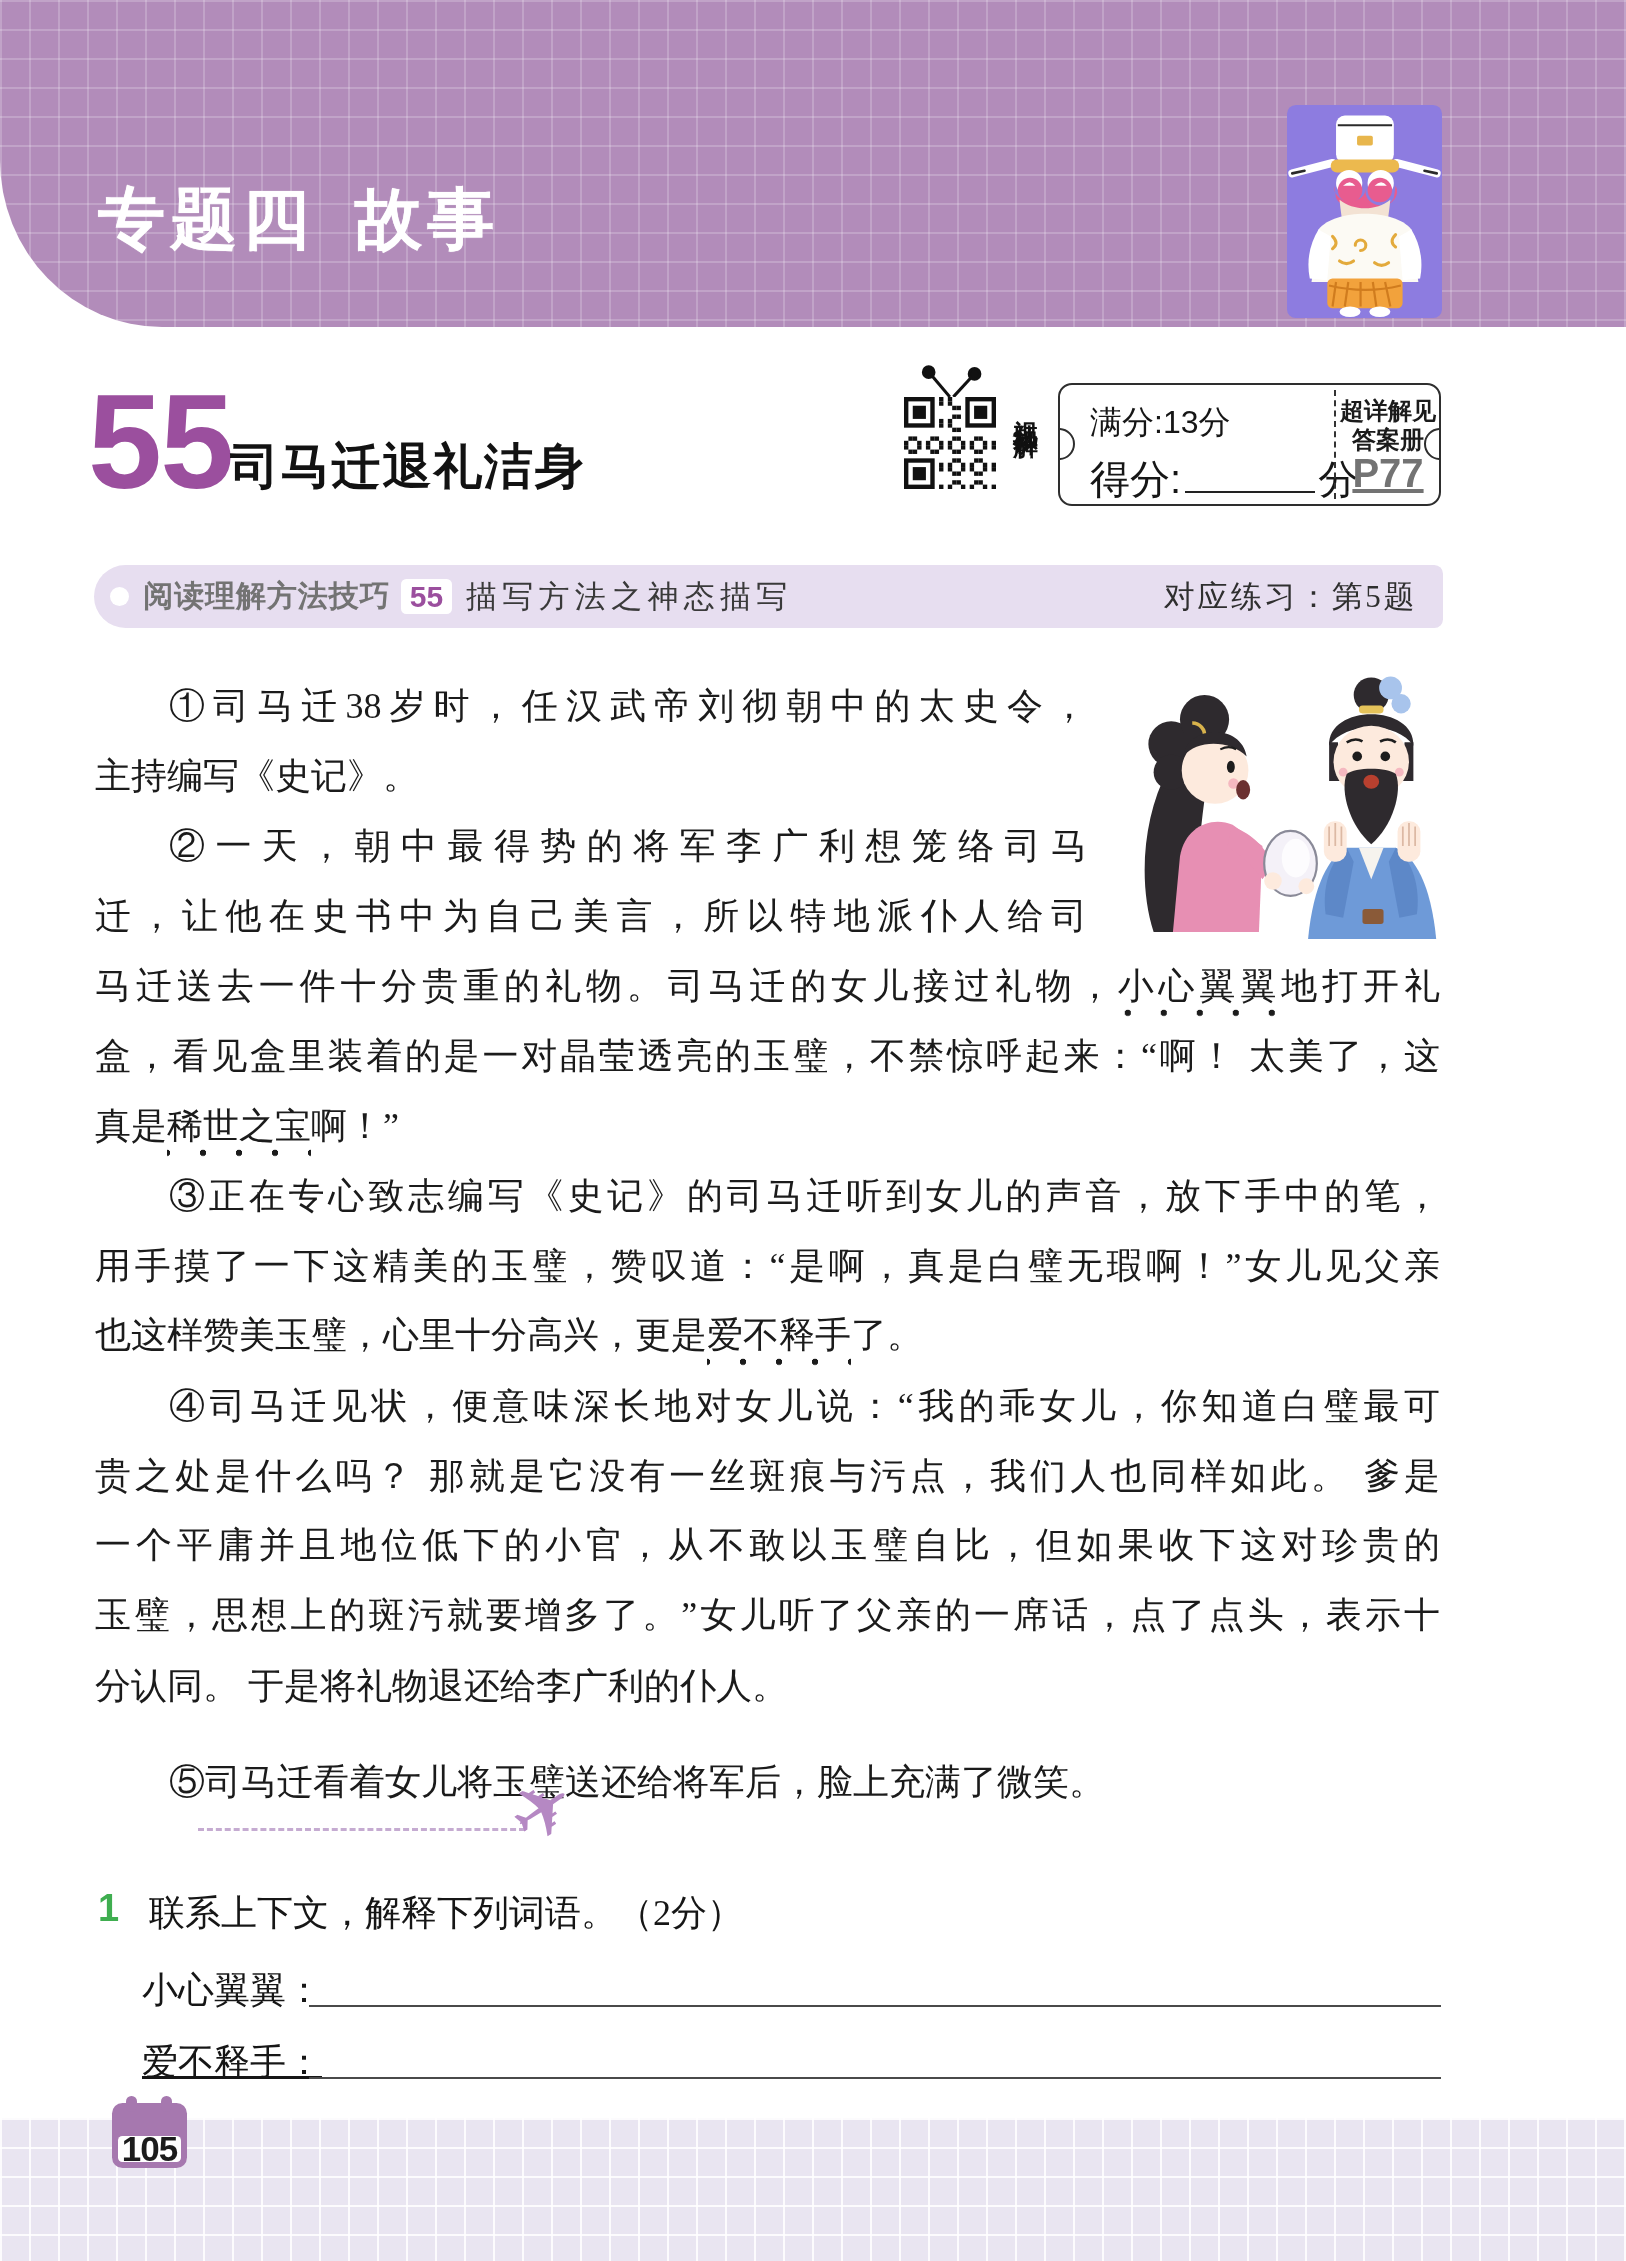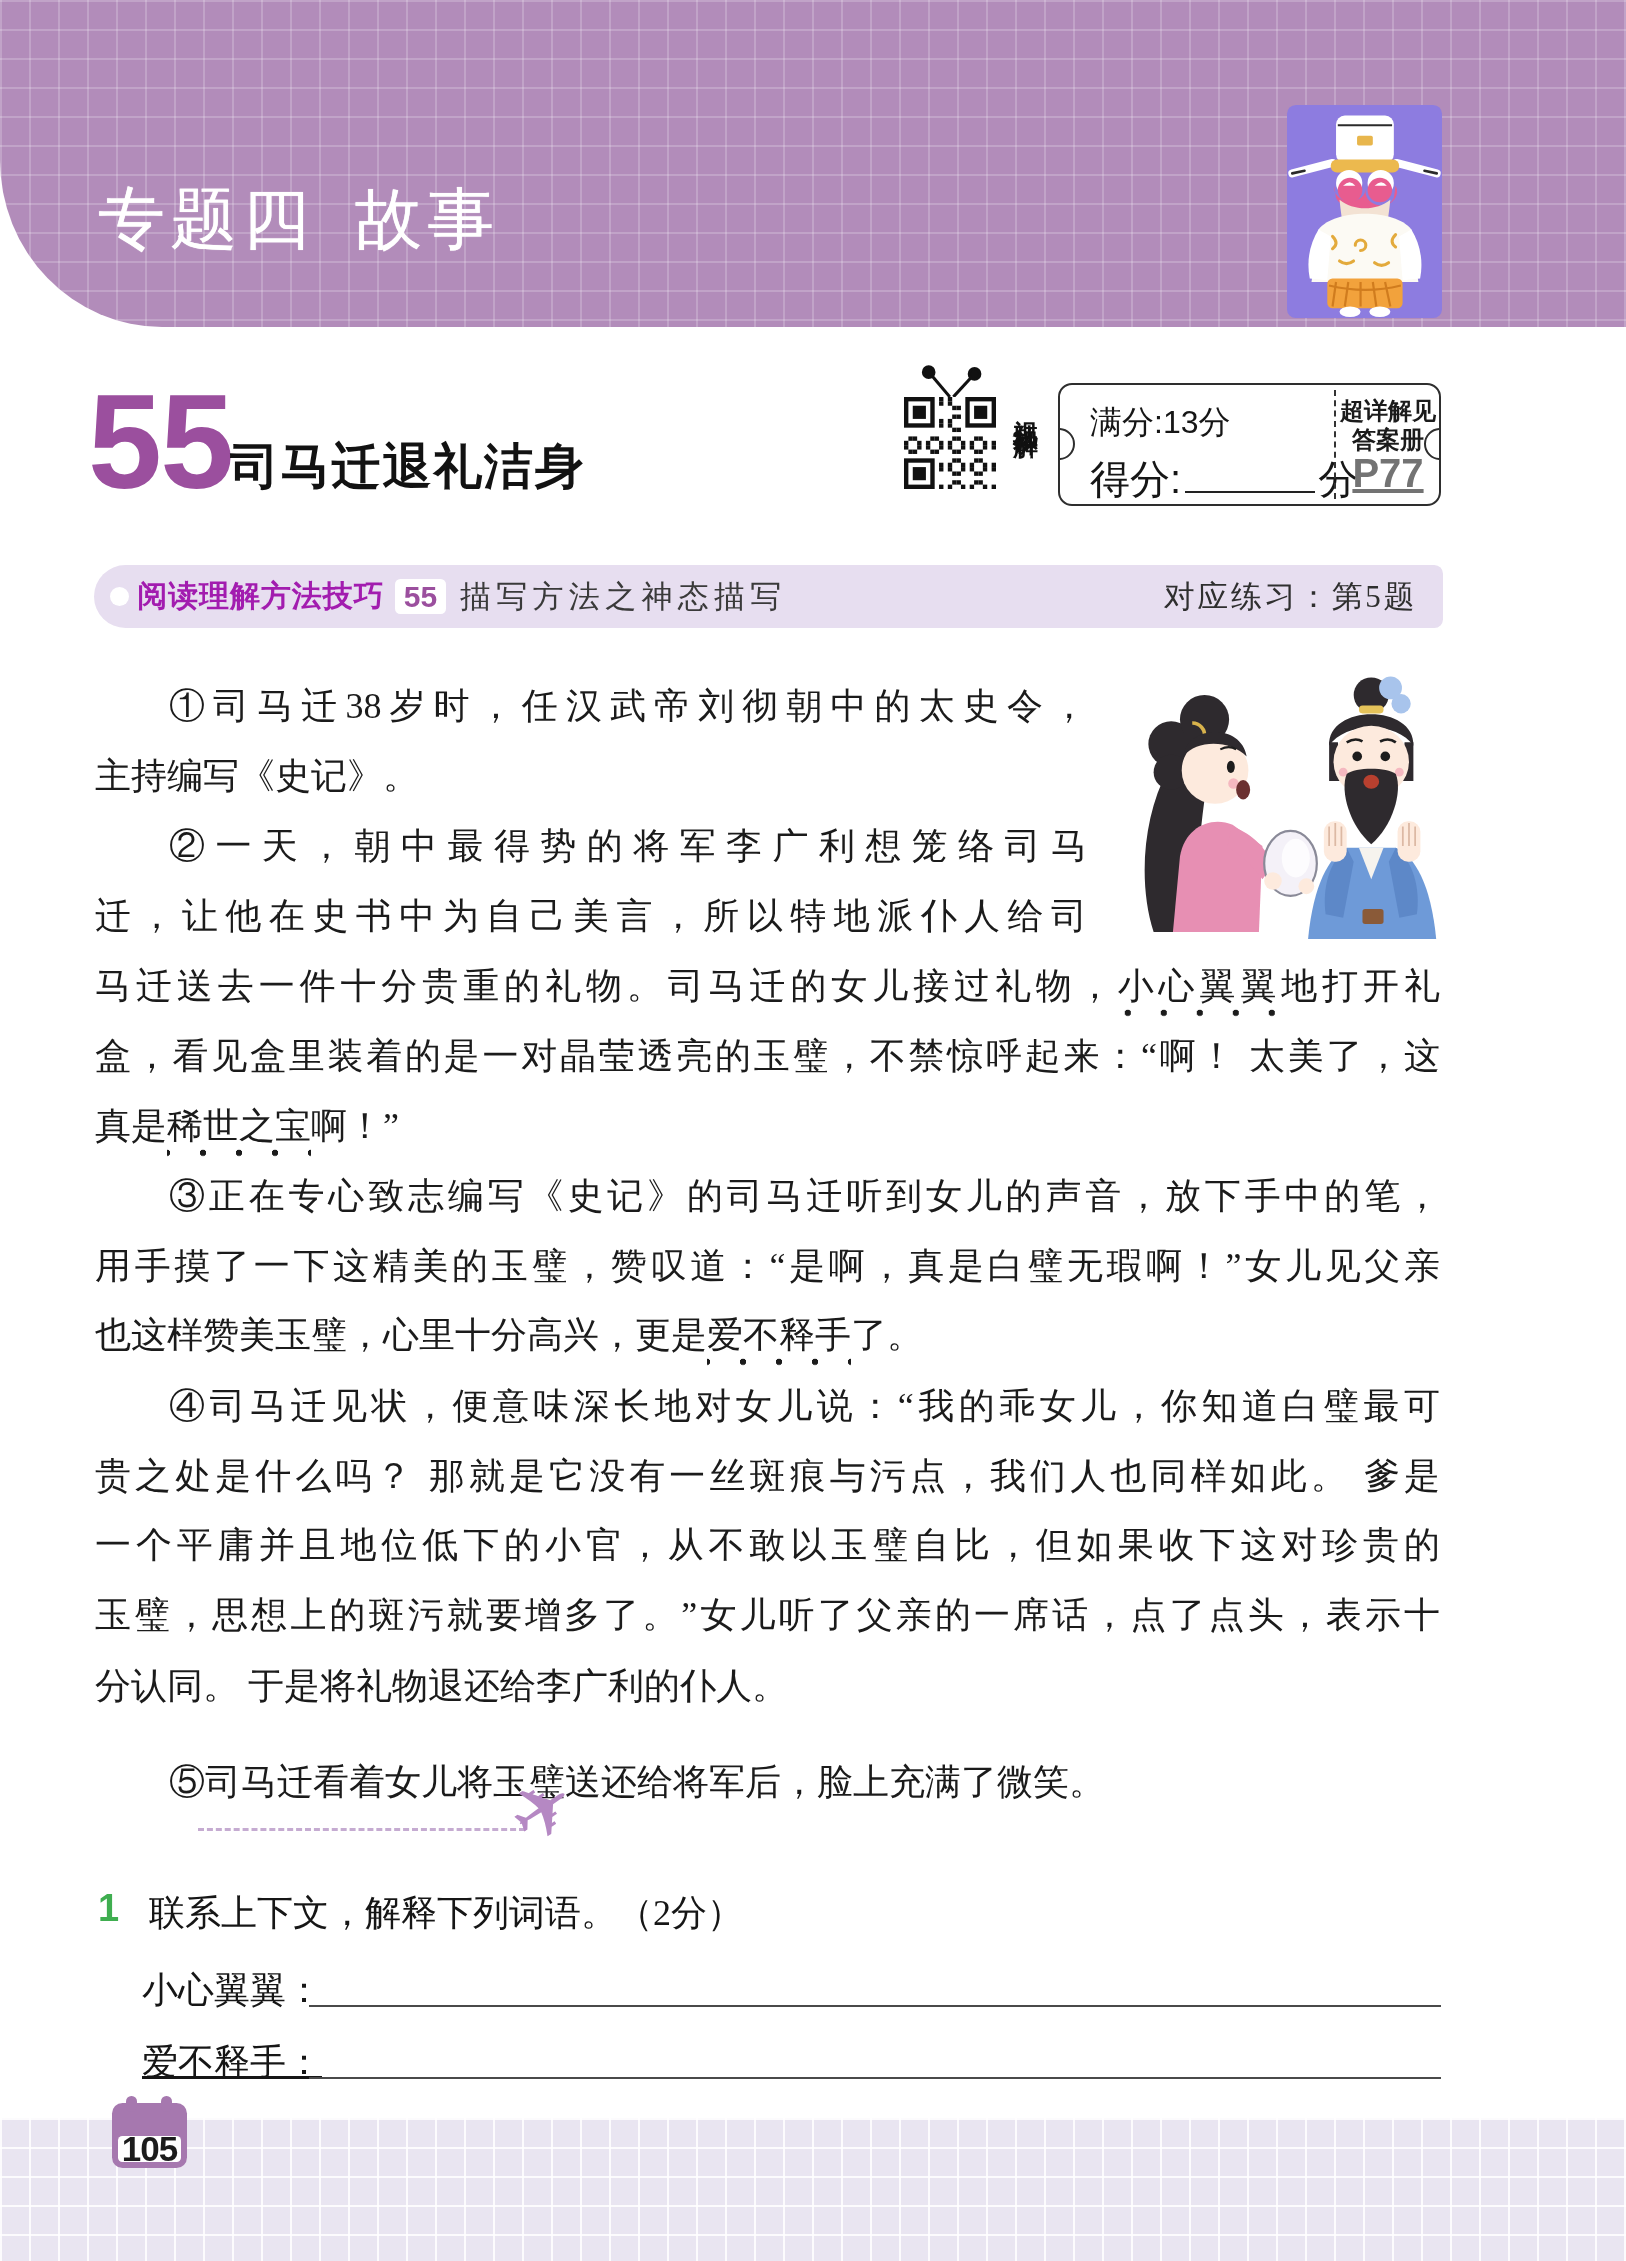--- a/index.html
+++ b/index.html
@@ -12,21 +12,21 @@
     position:absolute;left:0;top:0;width:1627px;height:327px;
     background-color:#b28cba;
     background-image:
       linear-gradient(rgba(255,255,255,.20) 1.8px, transparent 1.8px),
       linear-gradient(90deg, rgba(255,255,255,.20) 1.8px, transparent 1.8px);
     background-size:29px 29px;
     border-radius:0 0 0 162px / 0 0 0 167px;
   }
   .banner-title{
     position:absolute;left:98px;top:174px;
-    font-size:67px;font-weight:400;color:#ffffff;letter-spacing:5.3px;
+    font-size:67px;font-weight:700;color:#ffffff;letter-spacing:5.3px;
     text-shadow:0 0 0.9px #fff;
   }
   .banner-title .gap{display:inline-block;width:40px;}
   .mascot-box{
     position:absolute;left:1287px;top:105px;width:155px;height:213px;
     background:#8d7ce0;border-radius:8.8px;
   }
   
   .lesson-num{
     position:absolute;left:88px;top:376px;font-size:133px;line-height:1;
@@ -60,21 +60,21 @@
   .t-right{position:absolute;left:279px;top:10.5px;width:98px;text-align:center;}
   .t-right .ln{font-size:24px;font-weight:700;color:#1b1b1b;line-height:29px;}
   .t-right .pg{font-size:40px;font-weight:800;color:#737373;line-height:39px;text-decoration:underline;}
   
   .method-bar{
     position:absolute;left:94px;top:565px;width:1349px;height:63px;
     background:#e7def0;border-radius:32px 8.8px 8.8px 32px;
     display:flex;align-items:center;box-sizing:border-box;padding:0 26px 0 16px;
   }
   .method-bar .dot{width:19.3px;height:19.3px;border-radius:50%;background:#ffffff;flex:none;}
-  .method-bar .lab{font-size:30px;font-weight:800;color:#a21caf;margin-left:8px;letter-spacing:0.9px;}
+  .method-bar .lab{font-size:30px;font-weight:800;color:#737373;margin-left:14px;letter-spacing:0.9px;}
   .method-bar .num{background:#fff;border-radius:5.3px;color:#9b4f9e;font-weight:800;font-size:30px;padding:0.9px 8.8px;margin-left:10.5px;}
   .method-bar .met{font-family:"Liberation Serif","DejaVu Serif",serif;font-size:31px;color:#3a3a3a;margin-left:14px;letter-spacing:5.3px;}
   .method-bar .prac{font-family:"Liberation Serif","DejaVu Serif",serif;font-size:31px;color:#2f2f2f;margin-left:auto;letter-spacing:2.6px;}
   
   .tline{
     position:absolute;left:95px;width:1345px;
     font-family:"Liberation Serif","DejaVu Serif",serif;
     font-size:36px;line-height:46px;color:#1b1b1b;white-space:nowrap;
     text-align:justify;text-align-last:justify;
   }

